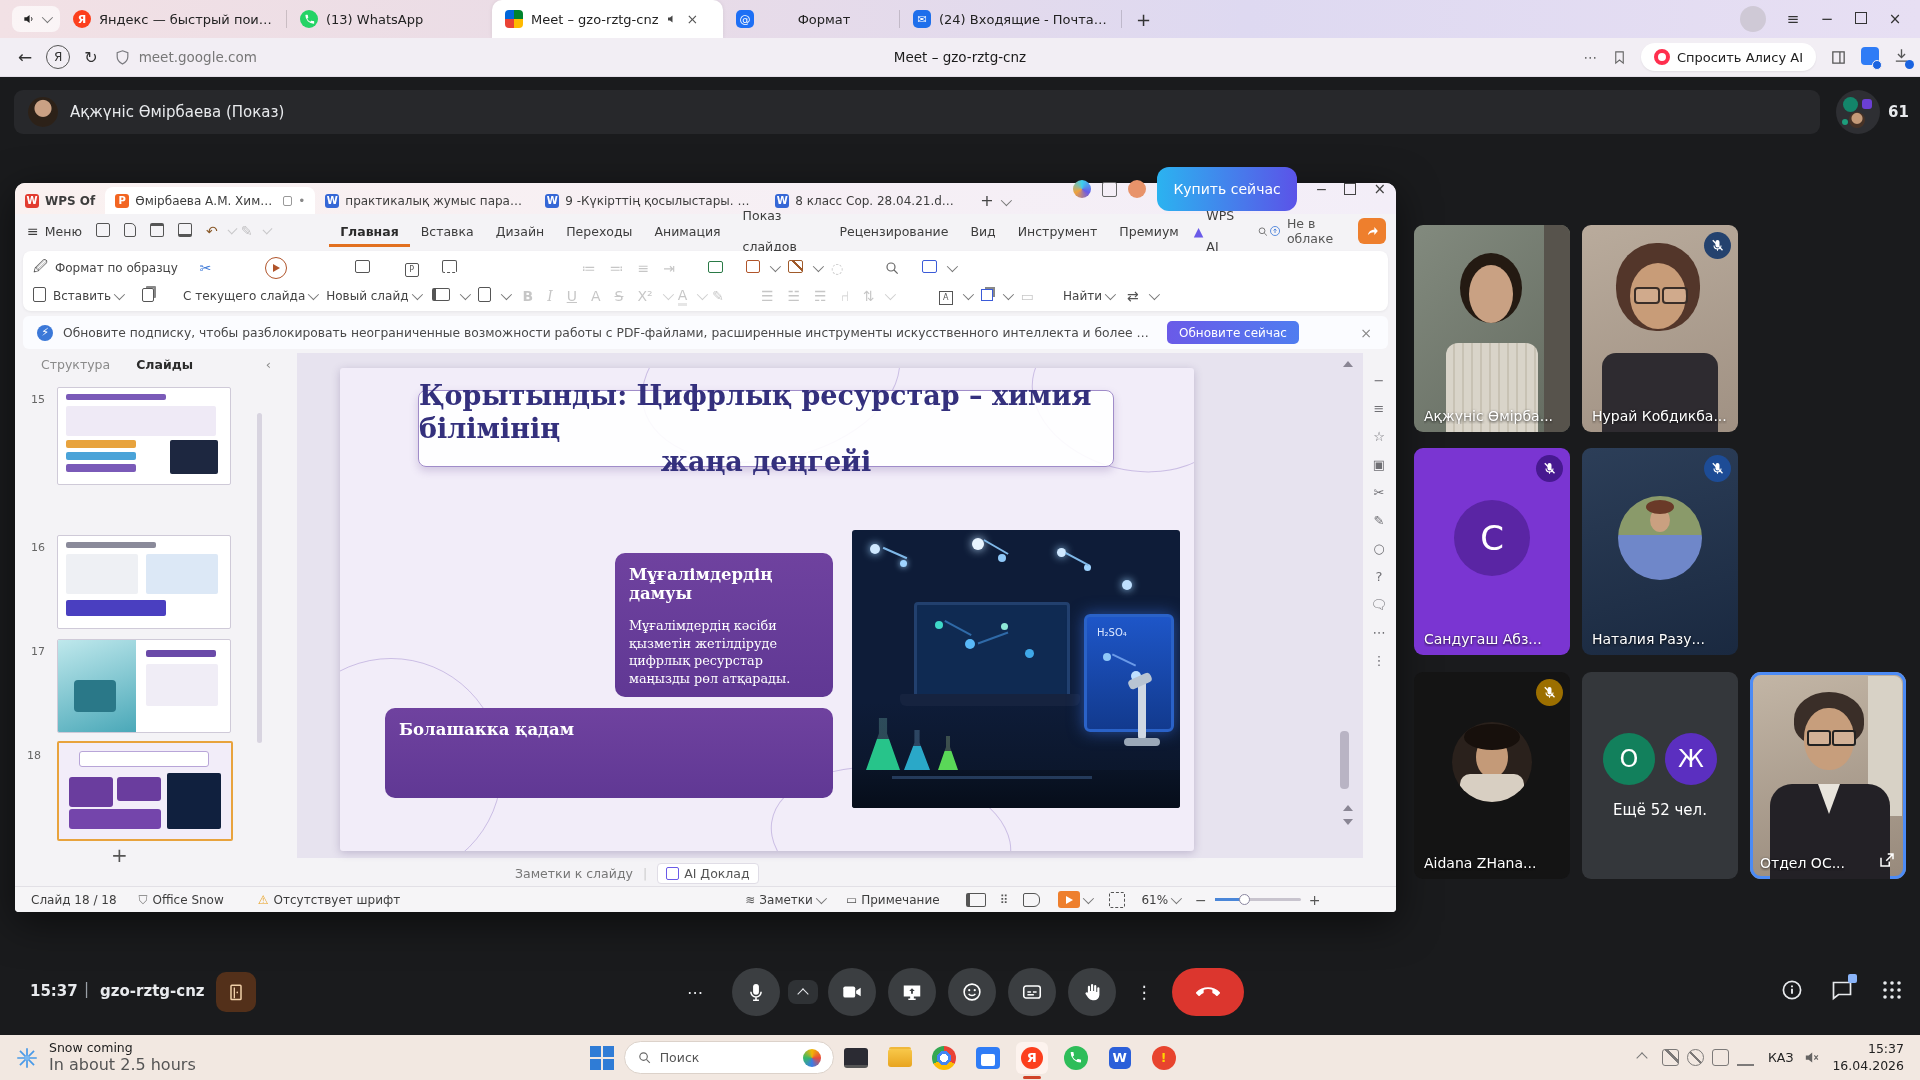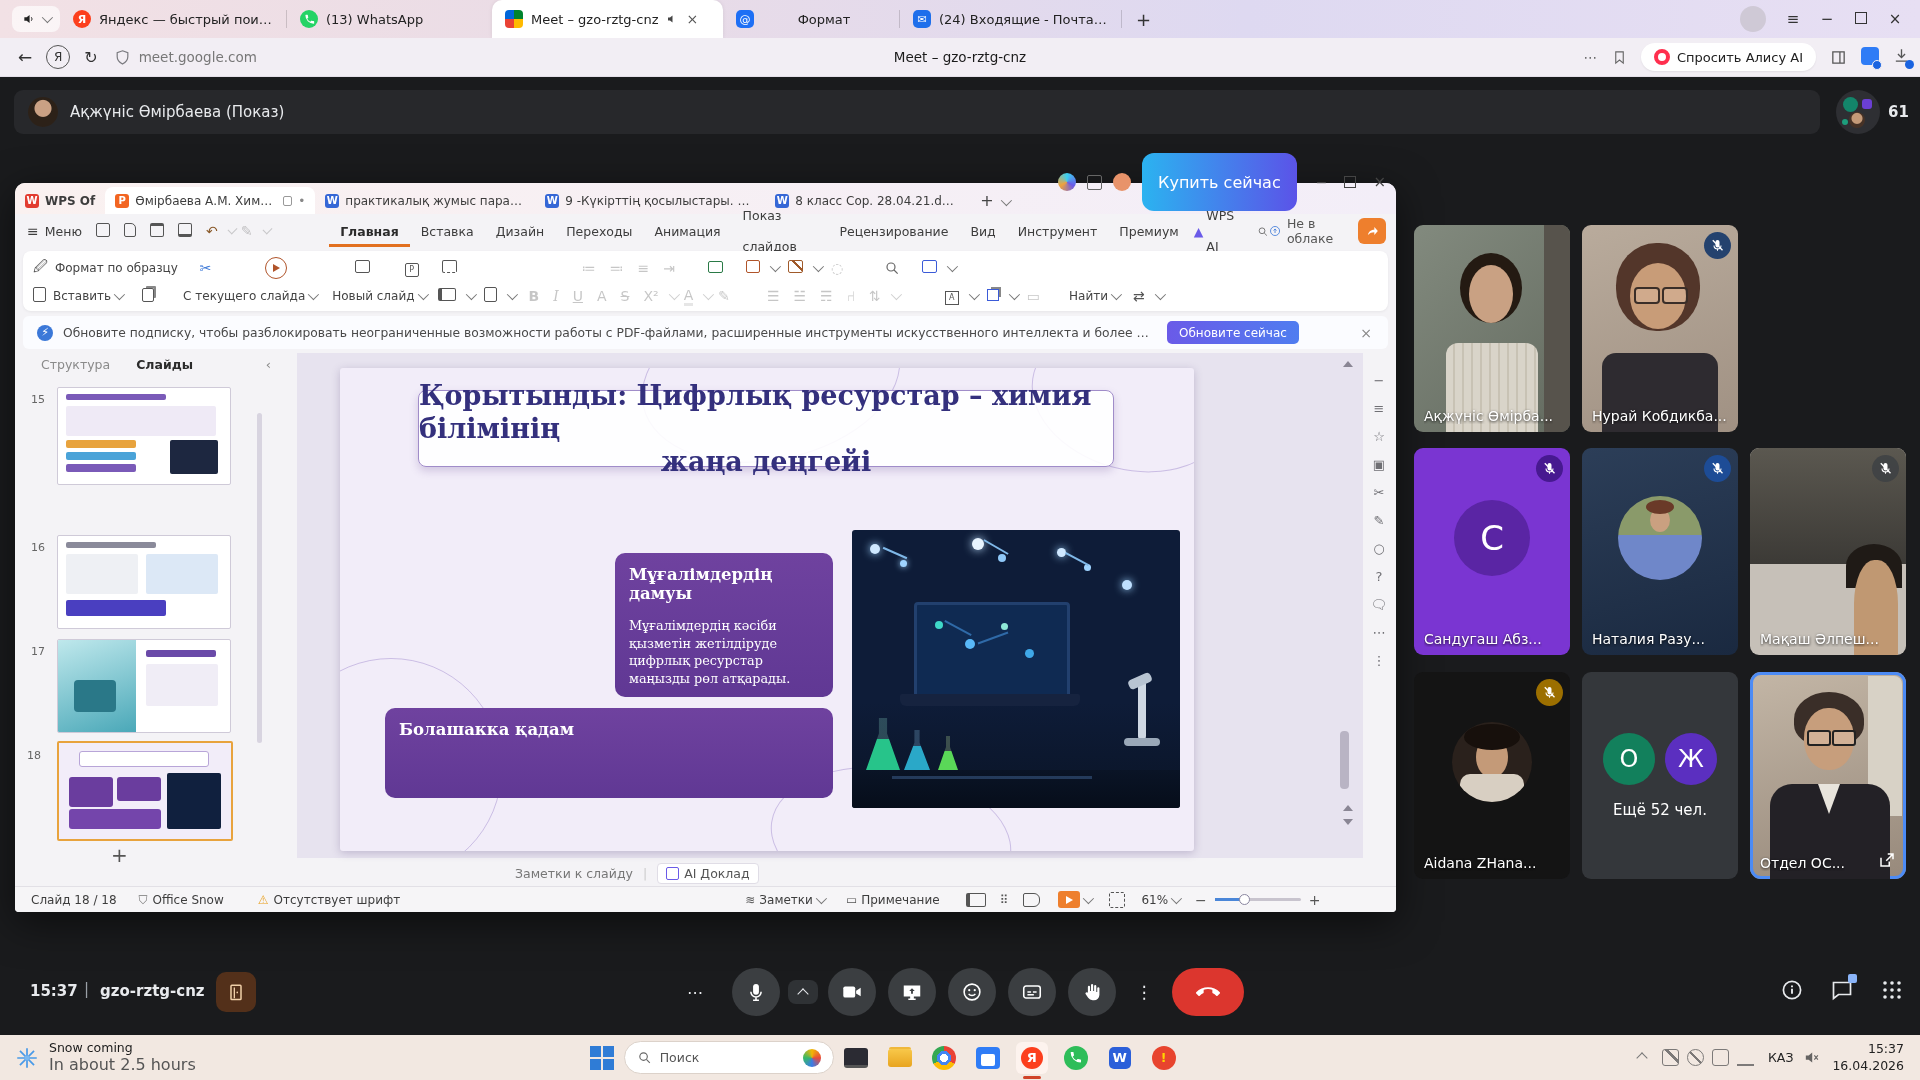--- a/index.html
+++ b/index.html
@@ -37,21 +37,21 @@
 
   
   .wps{position:absolute;left:15px;top:183px;width:1381px;height:729px;background:#f4f3f6;
        border-radius:10px 10px 4px 4px;box-shadow:0 10px 40px rgba(0,0,0,.55);font-size:12px;color:#3b3b3b;}
   .wpstabs{position:absolute;left:0;top:0;width:100%;height:31px;border-radius:10px 10px 0 0;
            background:linear-gradient(90deg,#faf1f0,#f3eef8);display:flex;align-items:flex-end;}
   .doctab{height:27px;display:flex;align-items:center;gap:6px;padding:0 10px;font-size:12px;color:#3d3d3d;max-width:210px;}
   .doctab.active{background:#fff;border-radius:8px 8px 0 0;}
   .dicon{width:14px;height:14px;border-radius:3px;color:#fff;font-size:10px;font-weight:bold;
          display:flex;align-items:center;justify-content:center;flex:none;}
-  .buy{height:26px;padding:16px 16px;border-radius:12px;color:#fff;font-size:16px;display:flex;align-items:center;
+  .buy{height:26px;padding:9px 16px;border-radius:12px;color:#fff;font-size:14px;display:flex;align-items:center;
        background:linear-gradient(90deg,#2bb3f0,#5b53e8);}
   .menurow{position:absolute;left:0;top:31px;width:100%;height:34px;display:flex;align-items:center;
            font-size:12.5px;color:#3d3d3d;}
   .mtab{padding:0 11px;line-height:31px;}
   .mtab.on{color:#2b2b2b;font-weight:bold;box-shadow:inset 0 -3px 0 #e2701f;}
   .toolbar{position:absolute;left:8px;top:68px;width:1365px;height:60px;background:#fff;border-radius:8px;
            box-shadow:0 1px 3px rgba(0,0,0,.06);}
   .trow{position:absolute;left:0;width:100%;height:28px;display:flex;align-items:center;font-size:12px;color:#444;}
   .gi{color:#555;font-size:14px;margin:0 7px;}
   .gi.dim{opacity:.33;}
@@ -388,21 +388,21 @@
         <span class="gi" style="margin-left:22px"><span style="display:inline-block;width:13px;height:11px;border:1.3px solid #3b5bd8;border-radius:2px"></span></span>
           <span class="chev"></span>
       </div>
       <div class="trow" style="top:31px">
         <span class="gi" style="margin-left:10px"><span style="display:inline-block;width:11px;height:13px;border:1.3px solid #555;border-radius:2px"></span></span>
         <span>Вставить</span>
           <span class="chev"></span>
         <span class="gi" style="margin-left:20px"><span style="display:inline-block;width:10px;height:12px;border:1.3px solid #555;border-radius:2px;box-shadow:3px -3px 0 -1px #888"></span></span>
         <span style="margin-left:22px">С текущего слайда</span>
           <span class="chev"></span>
-        <span style="margin-left:16px">Новый слайд</span>
+        <span style="margin-left:10px">Новый слайд</span>
           <span class="chev"></span>
         <span class="gi" style="margin-left:12px"><span style="display:inline-block;width:13px;height:11px;border:1.3px solid #555;border-radius:2px;border-left-width:4px"></span></span>
           <span class="chev"></span>
         <span class="gi" style="margin-left:10px"><span style="display:inline-block;width:11px;height:13px;border:1.3px solid #555;border-radius:2px"></span></span>
           <span class="chev"></span>
         <span class="gi dim" style="margin-left:14px;font-weight:bold">B</span>
         <span class="gi dim" style="font-style:italic;font-family:'DejaVu Serif',serif">I</span>
         <span class="gi dim" style="text-decoration:underline">U</span>
         <span class="gi dim">A</span>
         <span class="gi dim" style="text-decoration:line-through">S</span>
@@ -517,20 +517,26 @@
           <div class="abs" style="left:62px;top:72px;width:150px;height:92px;background:#0f2a52;border:3px solid #22406e;border-radius:4px">
             <div class="abs" style="left:18px;top:16px;width:8px;height:8px;border-radius:50%;background:#3fd8c8"></div>
             <div class="abs" style="left:48px;top:34px;width:10px;height:10px;border-radius:50%;background:#58b8f8"></div>
             <div class="abs" style="left:84px;top:18px;width:7px;height:7px;border-radius:50%;background:#8fe8d8"></div>
             <div class="abs" style="left:108px;top:44px;width:9px;height:9px;border-radius:50%;background:#3fa8e8"></div>
             <div class="abs" style="left:26px;top:22px;width:30px;height:2px;background:#2f6aa8;transform:rotate(28deg)"></div>
             <div class="abs" style="left:60px;top:32px;width:32px;height:2px;background:#2f6aa8;transform:rotate(-20deg)"></div>
           </div>
           <div class="abs" style="left:48px;top:164px;width:180px;height:12px;background:#16233f;border-radius:2px 2px 6px 6px"></div>
 
+          <div class="abs" style="left:232px;top:84px;width:84px;height:112px;background:linear-gradient(180deg,#1e56c8,#123a8e);border:3px solid #2a62c8;border-radius:6px;box-shadow:0 0 16px rgba(60,120,240,.55)">
+            <span style="position:absolute;left:10px;top:10px;color:#dce8ff;font-size:10px">H₂SO₄</span>
+            <div class="abs" style="left:16px;top:36px;width:8px;height:8px;border-radius:50%;background:#8fc8f8"></div>
+            <div class="abs" style="left:44px;top:54px;width:10px;height:10px;border-radius:50%;background:#bfe0ff"></div>
+            <div class="abs" style="left:24px;top:42px;width:26px;height:2px;background:#6a9ae8;transform:rotate(26deg)"></div>
+          </div>
 
           <div class="abs" style="left:14px;top:188px;width:34px;height:52px;background:linear-gradient(180deg,rgba(140,220,200,.25) 0 40%,#27c48a 40%);clip-path:polygon(38% 0,62% 0,62% 30%,100% 100%,0 100%,38% 30%)"></div>
           <div class="abs" style="left:52px;top:200px;width:26px;height:40px;background:linear-gradient(180deg,rgba(140,200,240,.25) 0 40%,#2aa8c8 40%);clip-path:polygon(40% 0,60% 0,60% 32%,100% 100%,0 100%,40% 32%)"></div>
           <div class="abs" style="left:86px;top:206px;width:20px;height:34px;background:linear-gradient(180deg,rgba(200,240,160,.25) 0 45%,#5ad858 45%);clip-path:polygon(40% 0,60% 0,60% 32%,100% 100%,0 100%,40% 32%)"></div>
 
           <div class="abs" style="left:286px;top:150px;width:8px;height:60px;background:#cfd8e3;border-radius:4px"></div>
           <div class="abs" style="left:276px;top:146px;width:24px;height:10px;background:#b8c4d2;border-radius:4px;transform:rotate(-24deg)"></div>
           <div class="abs" style="left:272px;top:208px;width:36px;height:8px;background:#9aa8b8;border-radius:4px"></div>
 
           <div class="abs" style="left:0;top:240px;width:328px;height:38px;background:linear-gradient(180deg,#0a1426,#060d1a)"></div>
@@ -634,31 +640,20 @@
       <div class="abs" style="left:32px;top:12px;width:20px;height:24px;border-radius:50%;background:#caa080"></div>
       <div class="abs" style="left:28px;top:4px;width:28px;height:14px;border-radius:50%;background:#6a3a28"></div>
     </div>
     <div class="micoff" style="background:#1d4c96">
         <svg>
           <use href="#i-micoff"></use>
         </svg>
       </div>
     <span class="tlabel">Наталия Разу...</span>
   </div>
-  <div class="tile" style="left:1750px;top:448px;height:207px;background:#c6c0b8">
-    <div class="abs" style="left:0;top:0;width:156px;height:116px;background:linear-gradient(180deg,#5b5850,#3c3a36)"></div>
-    <div class="abs" style="left:96px;top:96px;width:56px;height:44px;border-radius:50% 50% 0 0;background:#1f1a16"></div>
-    <div class="abs" style="left:104px;top:112px;width:44px;height:95px;border-radius:46% 46% 0 0;background:#c09872"></div>
-    <div class="micoff" style="background:rgba(60,64,67,.8)">
-        <svg>
-          <use href="#i-micoff"></use>
-        </svg>
-      </div>
-    <span class="tlabel">Мақаш Әлпеш...</span>
-  </div>
 
   <div class="tile" style="left:1414px;top:672px;height:207px;background:#141414">
     <div class="abs" style="left:38px;top:50px;width:80px;height:80px;border-radius:50%;overflow:hidden;background:#2a211c">
       <div class="abs" style="left:24px;top:14px;width:32px;height:42px;border-radius:50%;background:#c49a78"></div>
       <div class="abs" style="left:12px;top:2px;width:56px;height:26px;border-radius:50%;background:#17100c"></div>
       <div class="abs" style="left:8px;top:52px;width:64px;height:28px;background:#d8cfc2;border-radius:10px 10px 0 0"></div>
     </div>
     <div class="micoff" style="background:#9c6f00">
         <svg>
           <use href="#i-micoff"></use>

